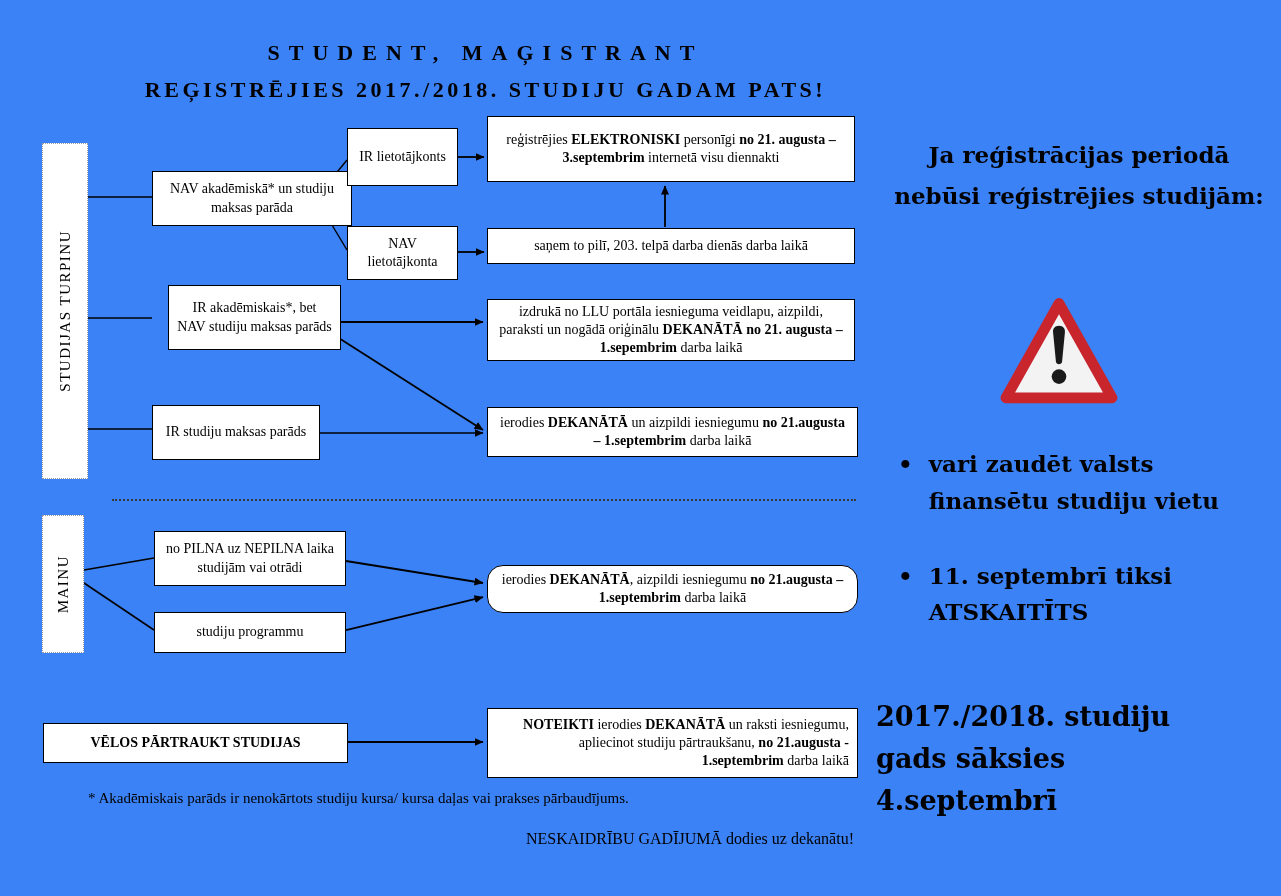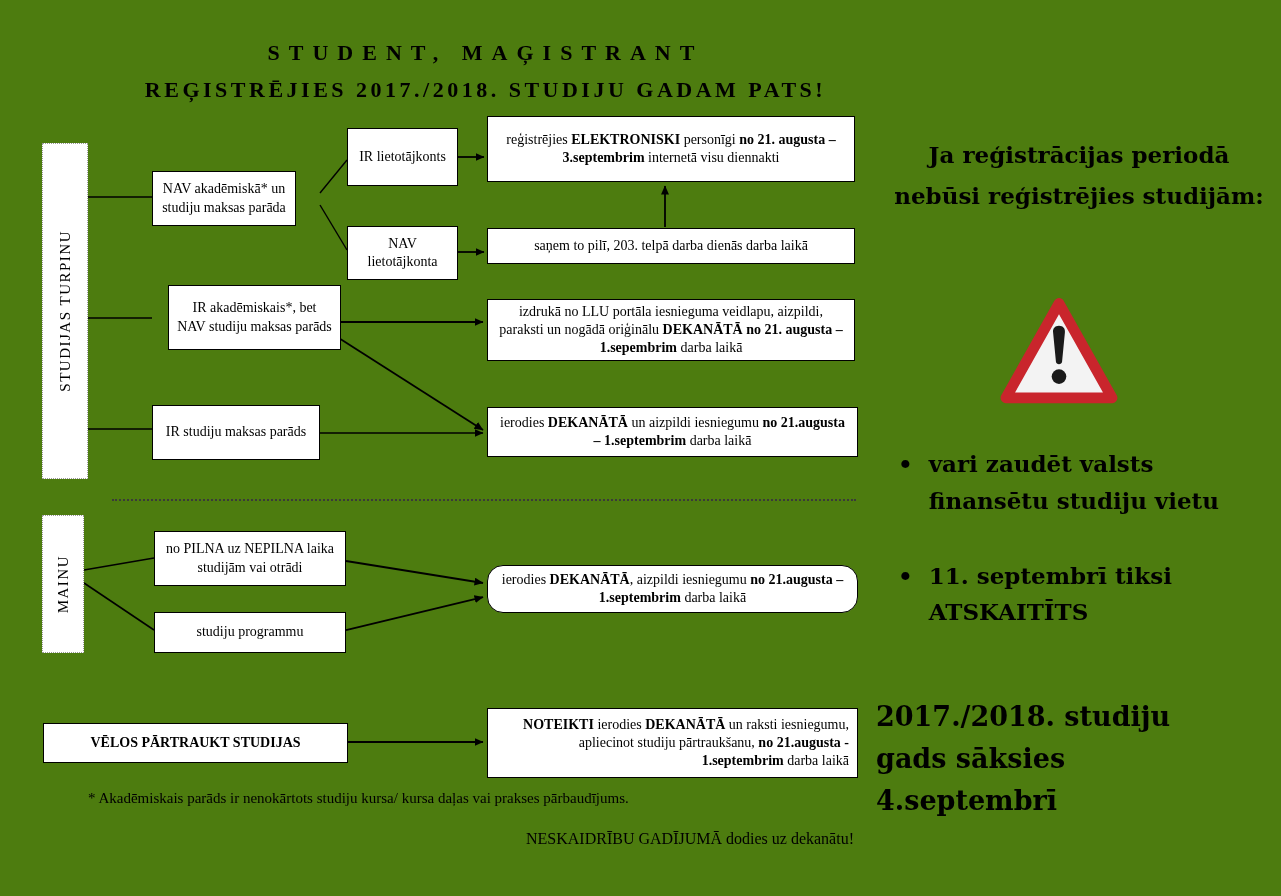--- a/index.html
+++ b/index.html
@@ -1,18 +1,18 @@
 <!DOCTYPE html>
 <html><head>
 <meta charset="utf-8">
 <style>
   * { margin: 0; padding: 0; box-sizing: border-box; }
   html, body { background: #ffffff; }
   body { font-family: "Liberation Serif", serif; color: #000; }
-  .page { position: relative; width: 1281px; height: 896px; background: #4d7c0f; overflow: hidden; }
+  .page { position: relative; width: 1281px; height: 896px; background: #3b82f6; overflow: hidden; }
 
   
   .title { position: absolute; left: 0; right: 310px; top: 40px; text-align: center; font-weight: bold; }
   .title .l1 { font-size: 22px; letter-spacing: 9px; white-space: nowrap; }
   .title .l2 { font-size: 22px; letter-spacing: 3.5px; margin-top: 11px; white-space: nowrap; }
 
   
   .fbox { position: absolute; border: 1px solid #000; background: #fff;
           display: flex; align-items: center; justify-content: center;
           text-align: center; font-size: 14px; line-height: 1.3; padding: 2px 8px; }
@@ -82,21 +82,21 @@
     <line x1="320" y1="433" x2="483" y2="433" stroke="#000" stroke-width="1.5" marker-end="url(#ah)"></line>
     <line x1="346" y1="561" x2="483" y2="583" stroke="#000" stroke-width="1.8" marker-end="url(#ah)"></line>
     <line x1="346" y1="630" x2="483" y2="597" stroke="#000" stroke-width="1.8" marker-end="url(#ah)"></line>
     <line x1="348" y1="742" x2="483" y2="742" stroke="#000" stroke-width="1.8" marker-end="url(#ah)"></line>
   </svg>
 
   <div class="side" style="left:42px; top:143px; width:46px; height:336px;">
     <span>STUDIJAS TURPINU</span>
   </div>
 
-  <div class="fbox" style="left:152px; top:171px; width:144px; height:55px;">
+  <div class="fbox" style="left:152px; top:171px; width:200px; height:55px;">
     <div>NAV akadēmiskā* un studiju maksas parāda</div>
   </div>
   <div class="fbox" style="left:347px; top:128px; width:111px; height:58px;">
     <div>IR lietotājkonts</div>
   </div>
   <div class="fbox" style="left:347px; top:226px; width:111px; height:54px;">
     <div>NAV lietotājkonta</div>
   </div>
   <div class="fbox" style="left:487px; top:116px; width:368px; height:66px;">
     <div>reģistrējies <b>ELEKTRONISKI</b> personīgi <b>no 21. augusta – 3.septembrim</b> internetā visu diennakti</div>

